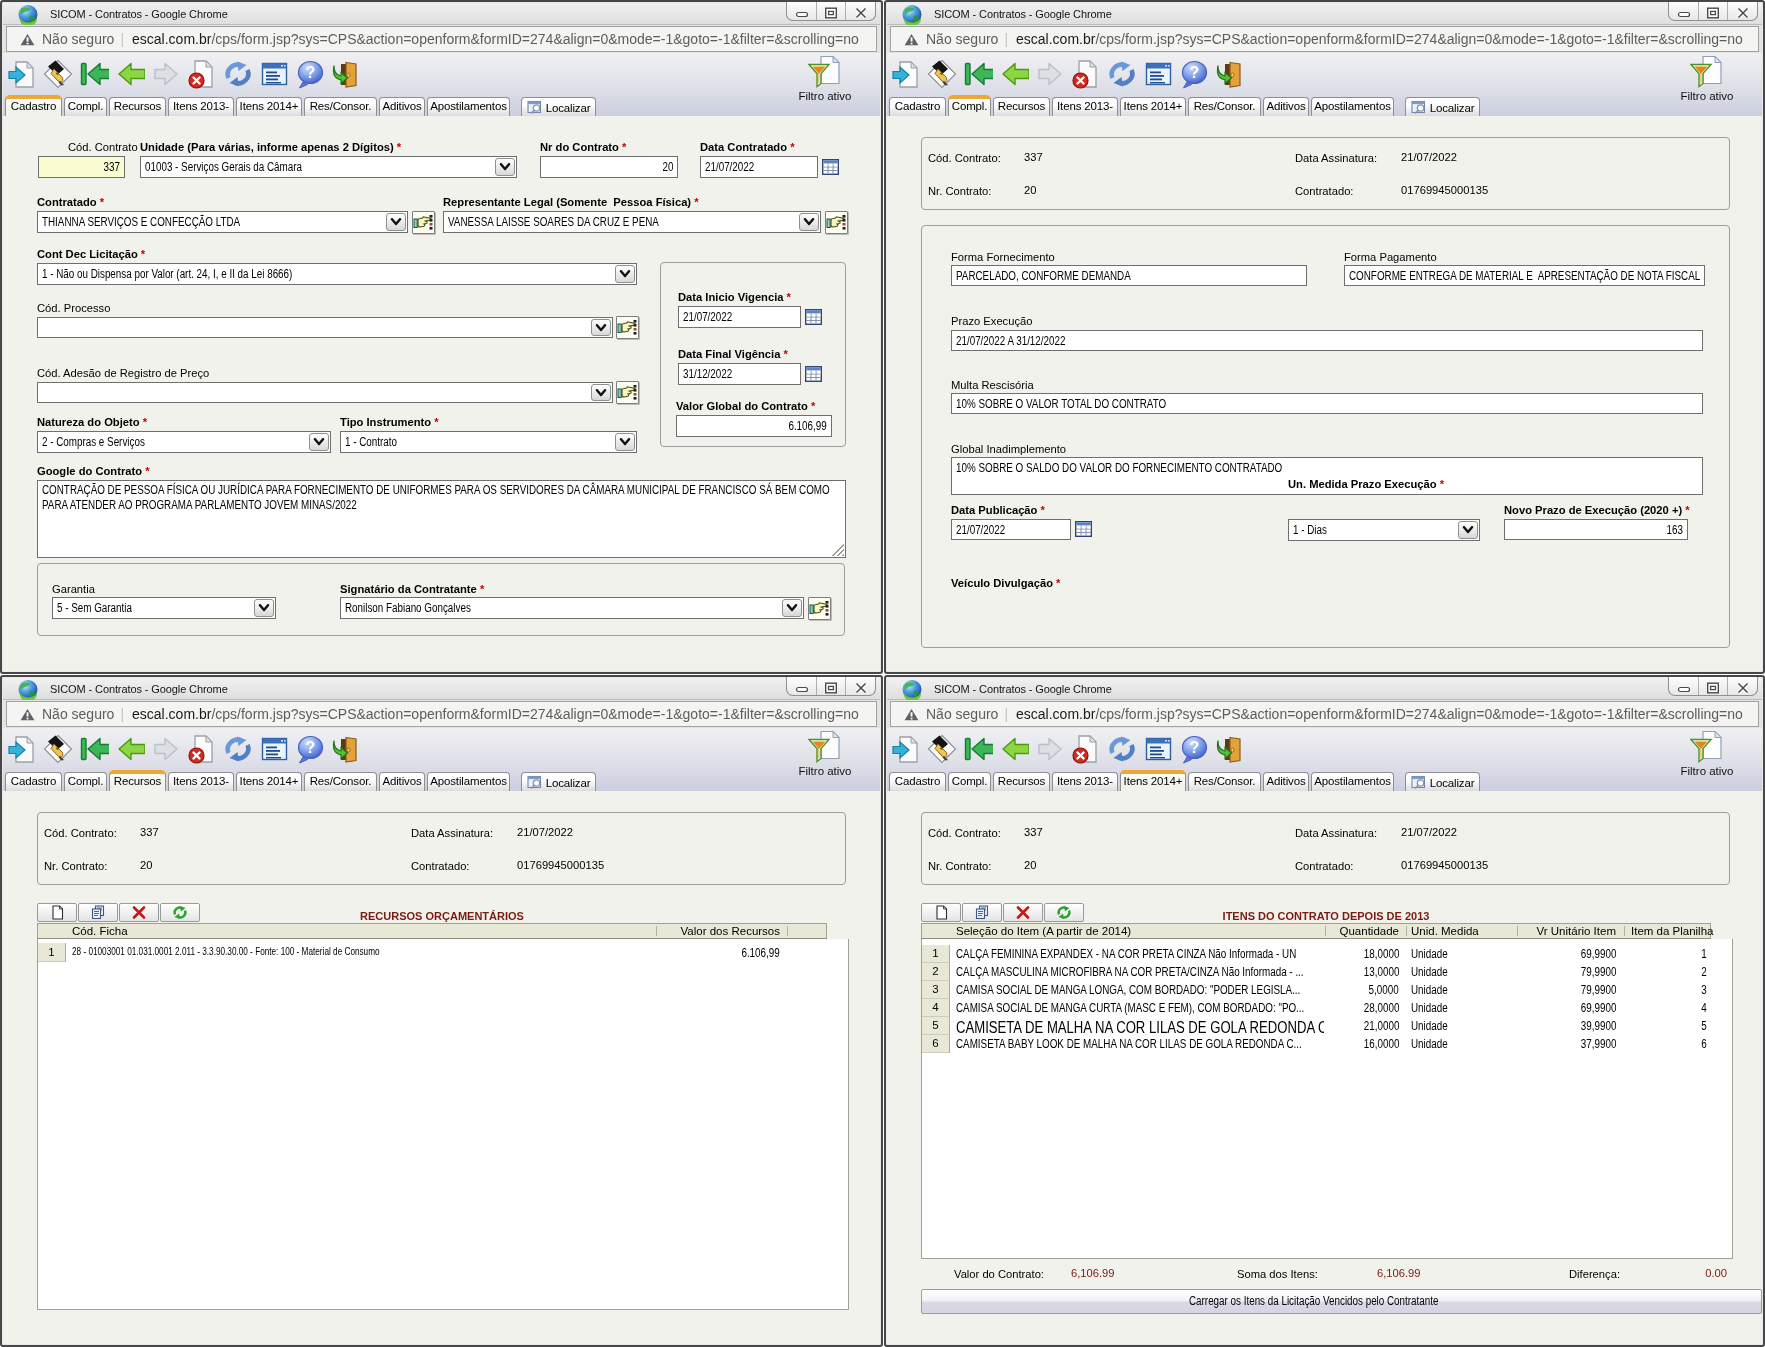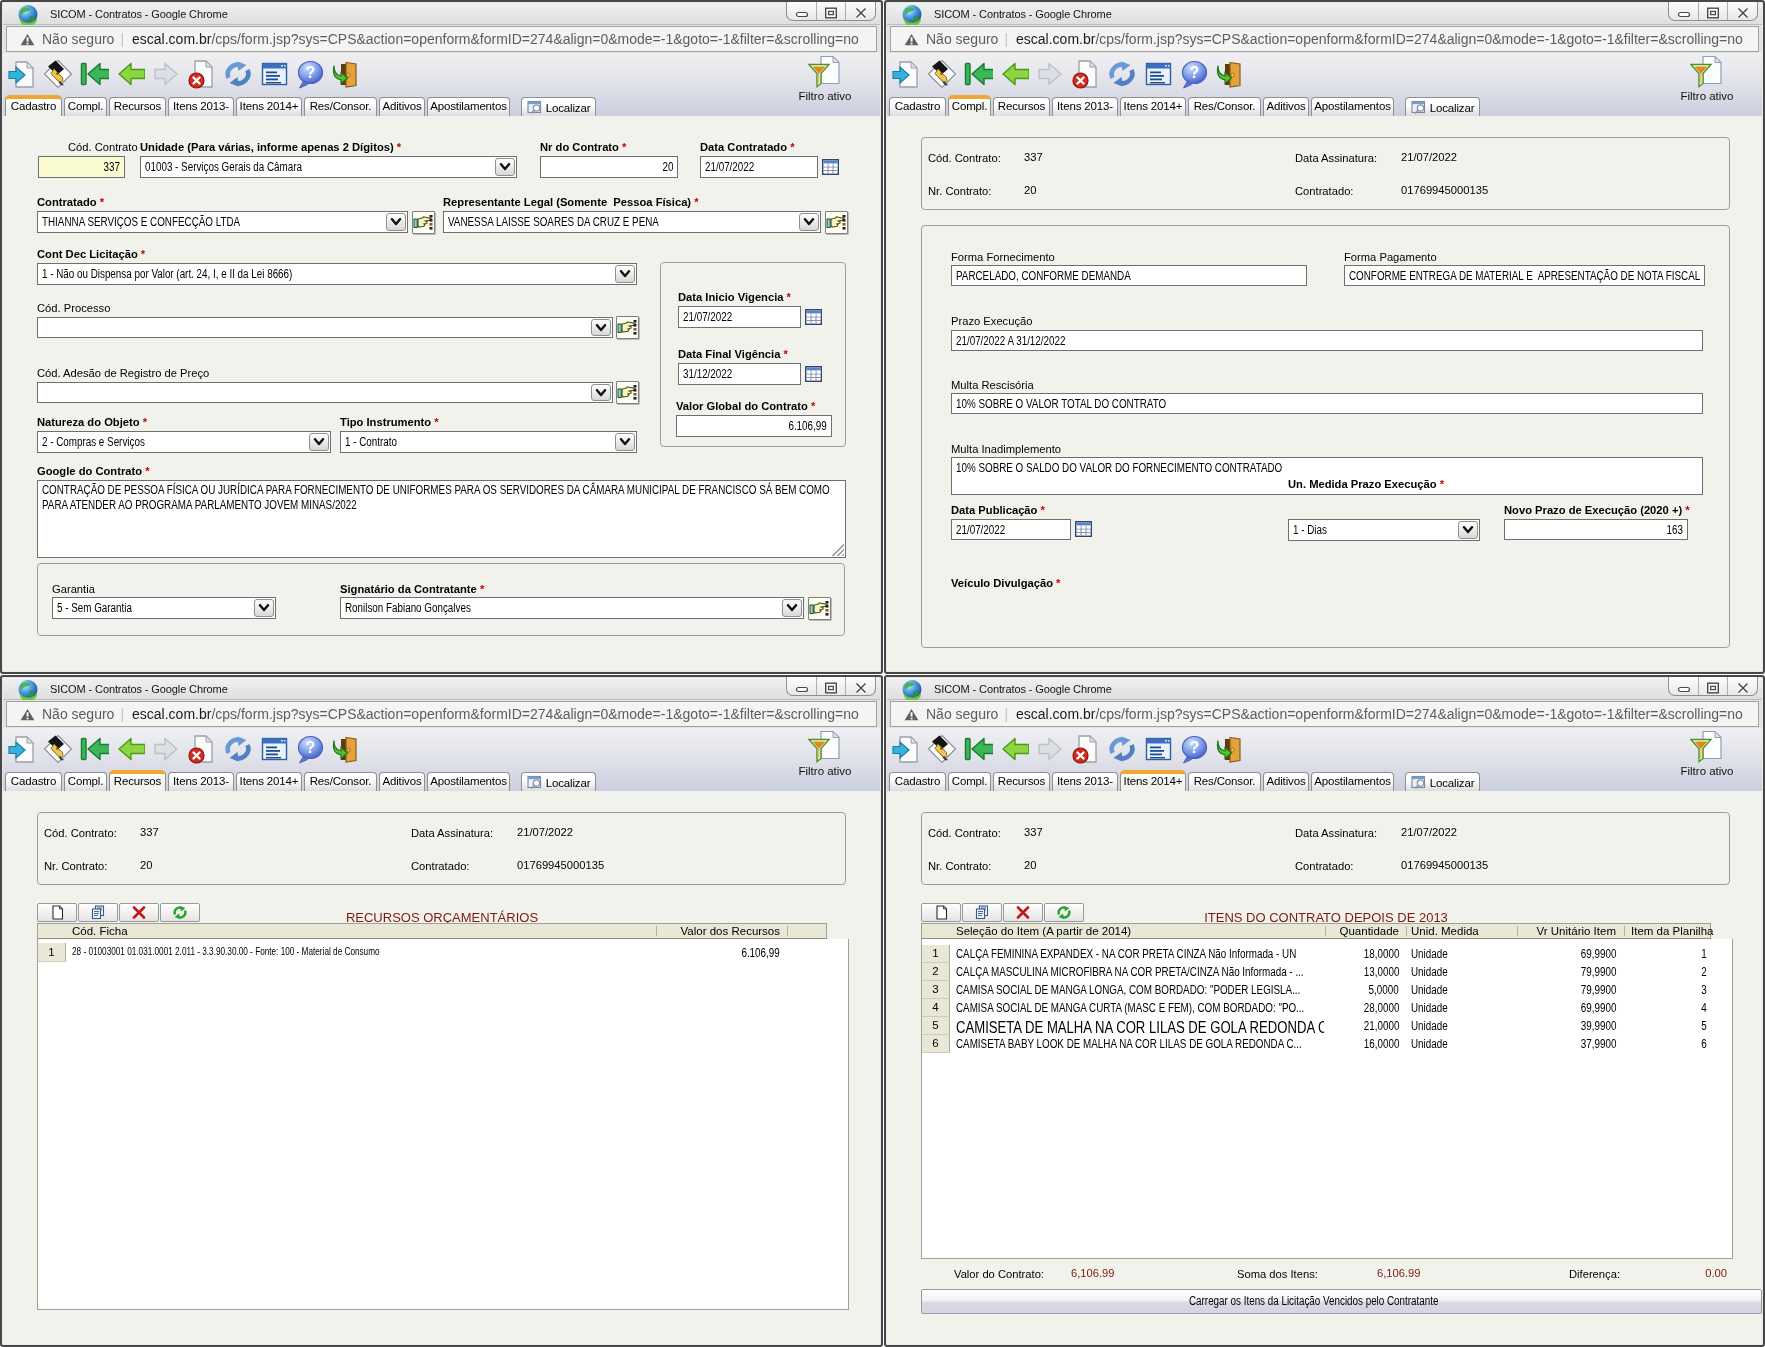--- a/index.html
+++ b/index.html
@@ -35,21 +35,21 @@
 .in.yl{background:#fbfbd0}
 .sel{position:absolute;height:22px;background:#fff;border:1px solid #6f6f6f;font-size:12px;color:#000;padding:3px 22px 0 4px;white-space:nowrap;overflow:hidden}
 .arw{position:absolute;right:1px;top:1px;bottom:1px;width:20px;border:1px solid #8f8f8f;border-radius:3px;background:linear-gradient(#ffffff,#d8d8d8);display:flex;align-items:center;justify-content:center}
 .hbtn{position:absolute;width:23px;height:23px;background:#fdfdf4;border:1px solid #7e7e7e;border-radius:1px;box-shadow:1px 1px 0 #bbb}
 .cbtn{position:absolute;width:17px;height:16px}
 .box{position:absolute;border:1px solid #9d9d9d;border-radius:4px}
 .ta{position:absolute;background:#fff;border:1px solid #6f6f6f;font-size:12px;color:#000;padding:2px 4px;line-height:15px}
 .grip{position:absolute;right:1px;bottom:1px;width:12px;height:12px;background:
  linear-gradient(135deg,transparent 50%,#9a9a9a 50%,#9a9a9a 56%,transparent 56%,transparent 70%,#9a9a9a 70%,#9a9a9a 76%,transparent 76%,transparent 90%,#9a9a9a 90%,#9a9a9a 96%,transparent 96%)}
 .sbtn{position:absolute;width:40px;height:19px;background:linear-gradient(#ffffff,#e4e4e4);border:1px solid #9a9a9a;border-radius:2px;display:flex;align-items:center;justify-content:center}
-.rtit{position:absolute;font-size:13px;font-weight:normal;color:#7b1a10;white-space:nowrap}
+.rtit{position:absolute;font-size:11px;font-weight:bold;color:#7b1a10;white-space:nowrap}
 .thead{position:absolute;height:16px;background:#e9e7d6;border:1px solid #a2a095;border-bottom:1px solid #8f8d80;font-size:11.5px;color:#000}
 .tbody{position:absolute;background:#fff;border:1px solid #a2a095;border-top:none}
 .tcell{position:absolute;font-size:11.5px;color:#000;white-space:nowrap}
 .num{position:absolute;background:#e9e7d6;border-right:1px solid #aeab9c;border-bottom:1px solid #cfccbc;font-size:11.5px;text-align:center;color:#000}
 .vsep{position:absolute;width:1px;background:#b5b2a2;top:2px;bottom:2px}
 .mar{color:#7b1a10}
 .bigbtn{position:absolute;height:25px;background:linear-gradient(#ffffff 0%,#f2f2f5 45%,#d9d9e6 55%,#d4d4e2 100%);border:1px solid #9a9aa8;border-radius:2px;font-size:12px;color:#000;text-align:center;line-height:23px}
 </style></head><body>
 <div id="stage">
     <div class="win" style="left:0px;top:0px;width:883px;height:674px">
@@ -460,21 +460,21 @@
       <div class="lb" style="left:515px;top:182px">01769945000135</div>
       <div class="box" style="left:35px;top:223px;width:809px;height:423px"></div>
       <div class="lb" style="left:65px;top:249px">Forma Fornecimento</div>
       <div class="in" style="left:65px;top:263px;width:356px;height:21px"><span class="tx">PARCELADO, CONFORME DEMANDA</span></div>
       <div class="lb" style="left:458px;top:249px">Forma Pagamento</div>
       <div class="in" style="left:458px;top:263px;width:361px;height:21px"><span class="tx">CONFORME ENTREGA DE MATERIAL E&nbsp; APRESENTAÇÃO DE NOTA FISCAL</span></div>
       <div class="lb" style="left:65px;top:313px">Prazo Execução</div>
       <div class="in" style="left:65px;top:328px;width:752px;height:21px"><span class="tx">21/07/2022 A 31/12/2022</span></div>
       <div class="lb" style="left:65px;top:377px">Multa Rescisória</div>
       <div class="in" style="left:65px;top:391px;width:752px;height:21px"><span class="tx">10% SOBRE O VALOR TOTAL DO CONTRATO</span></div>
-      <div class="lb" style="left:65px;top:441px">Multa Inadimplemento</div>
+      <div class="lb" style="left:65px;top:441px">Global Inadimplemento</div>
       <div class="in" style="left:65px;top:455px;width:752px;height:38px"><span class="tx">10% SOBRE O SALDO DO VALOR DO FORNECIMENTO CONTRATADO</span></div>
       <div class="lb" style="left:65px;top:502px"><b>Data Publicação</b> <span class="st">*</span></div>
       <div class="in" style="left:65px;top:517px;width:120px;height:21px"><span class="tx">21/07/2022</span></div>
       <div class="cbtn" style="left:189px;top:519px"><svg width="17" height="16" viewBox="0 0 17 16">
           <rect x=".7" y=".7" width="15.6" height="14.6" fill="#fff" stroke="#31466e" stroke-width="1.4"></rect>
           <rect x="1.4" y="1.4" width="14.2" height="3" fill="#5b82c8"></rect>
           <path d="M1.4 8 h14.2 M1.4 11.5 h14.2 M6 4.4 v10 M11 4.4 v10" stroke="#8694ad" stroke-width="1.1" fill="none"></path>
           <path d="M2.5 7.5 l3-2.5 v2.5z M7.5 7.5 l3-2.5 v2.5z M12.5 7.5 l3-2.5 v2.5z" fill="#fff"></path>
         </svg></div>
       <div class="lb" style="left:402px;top:476px"><b>Un. Medida Prazo Execução</b> <span class="st">*</span></div>

